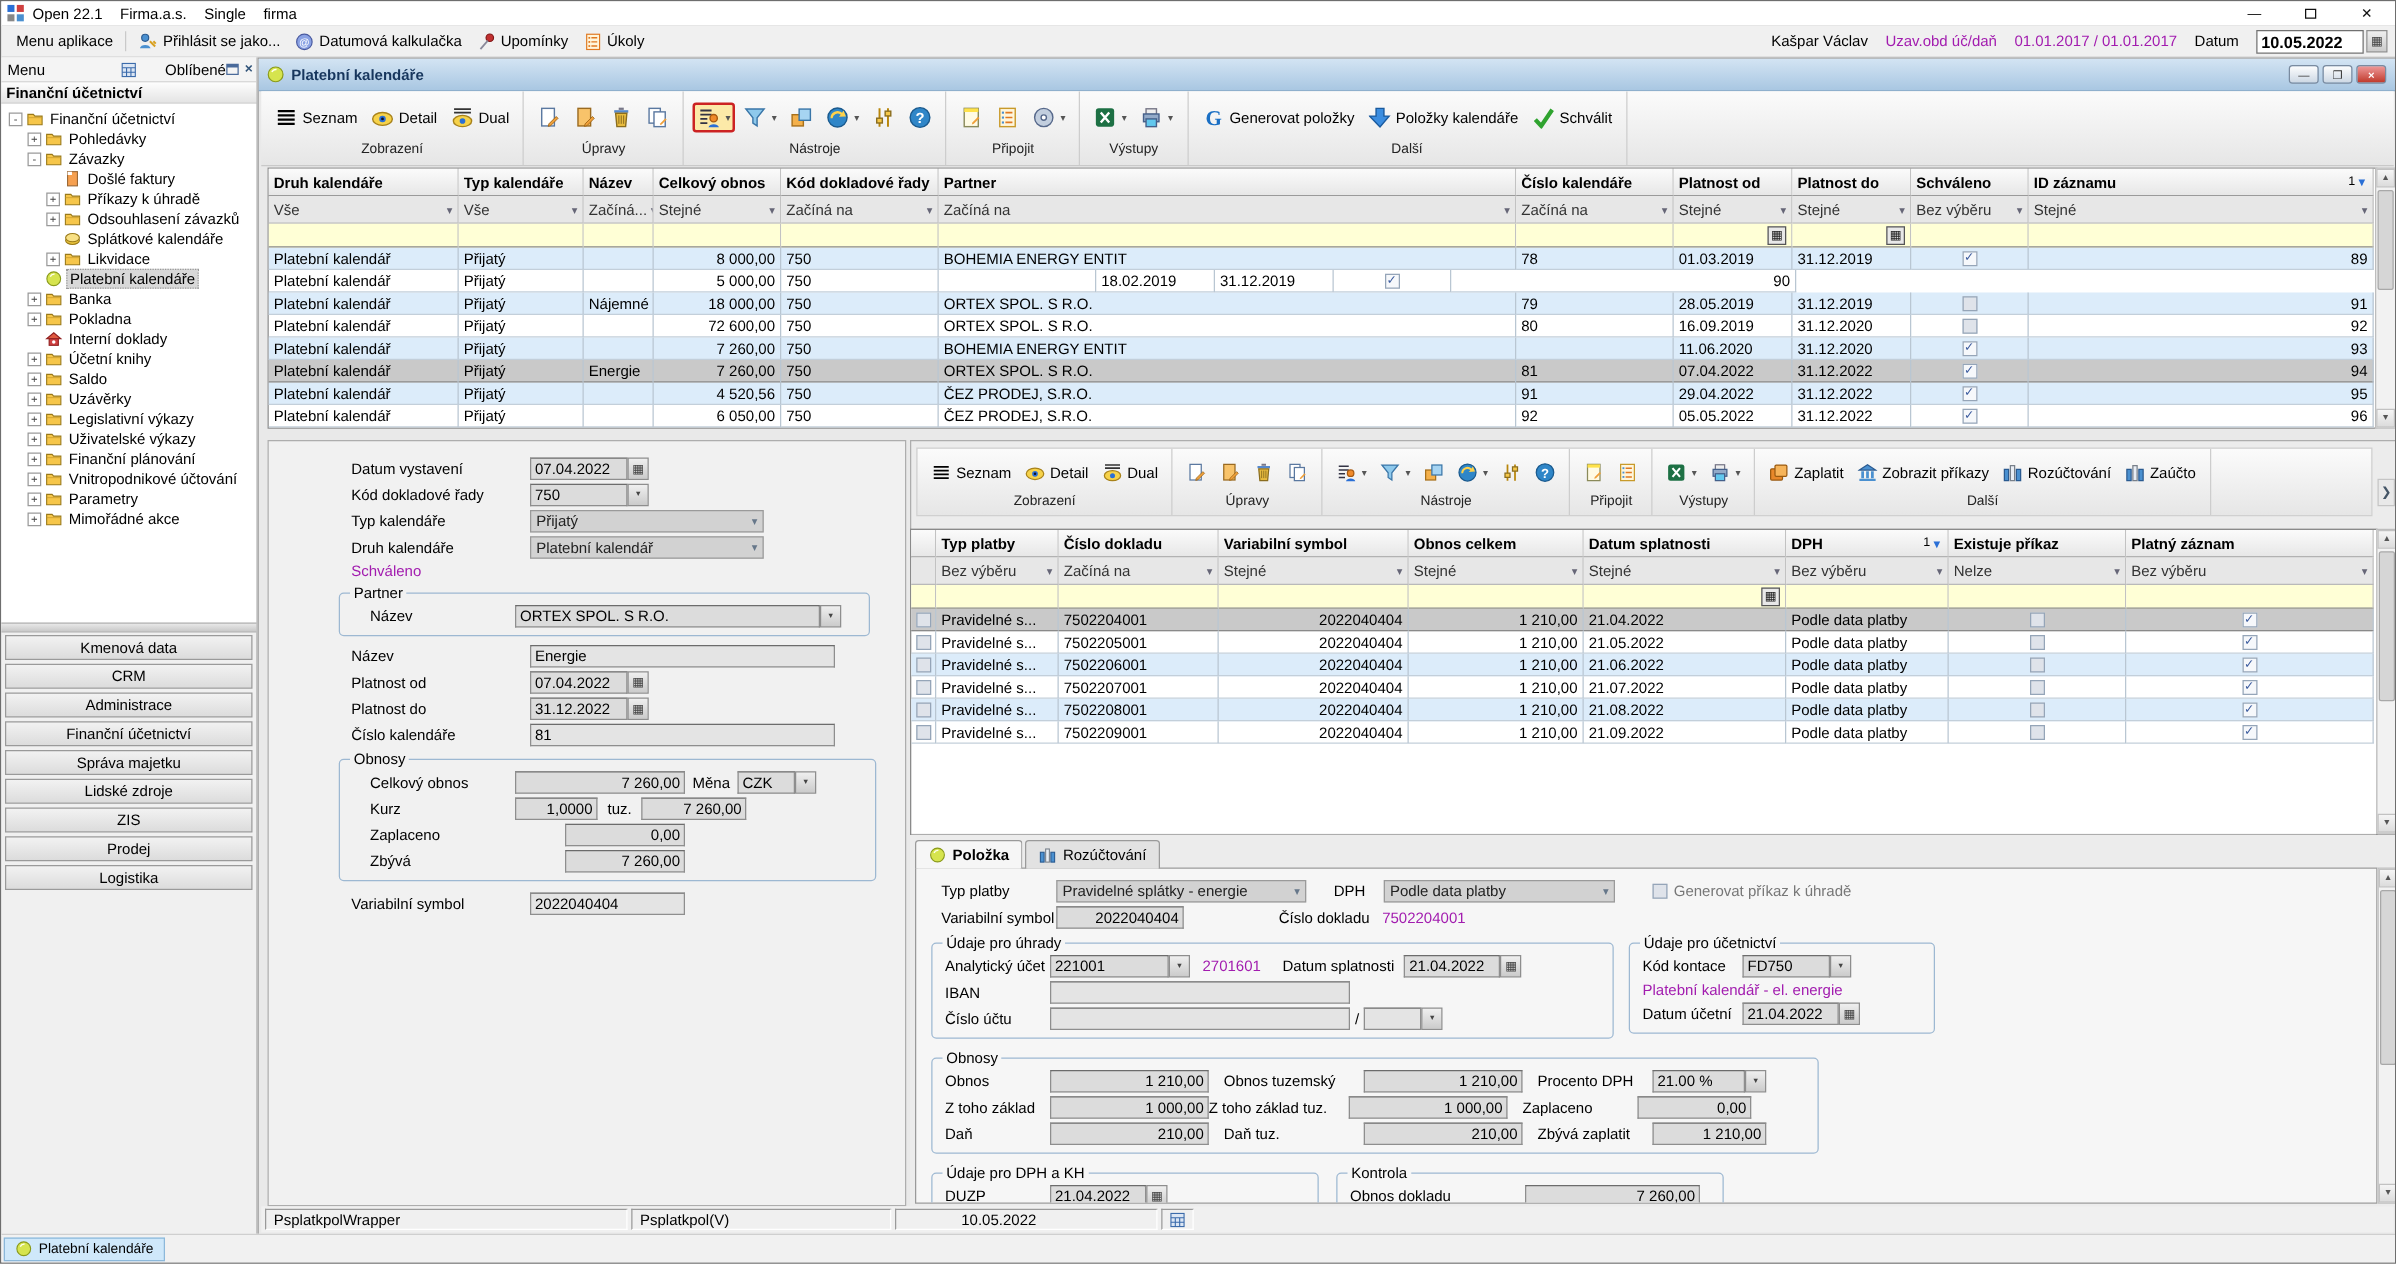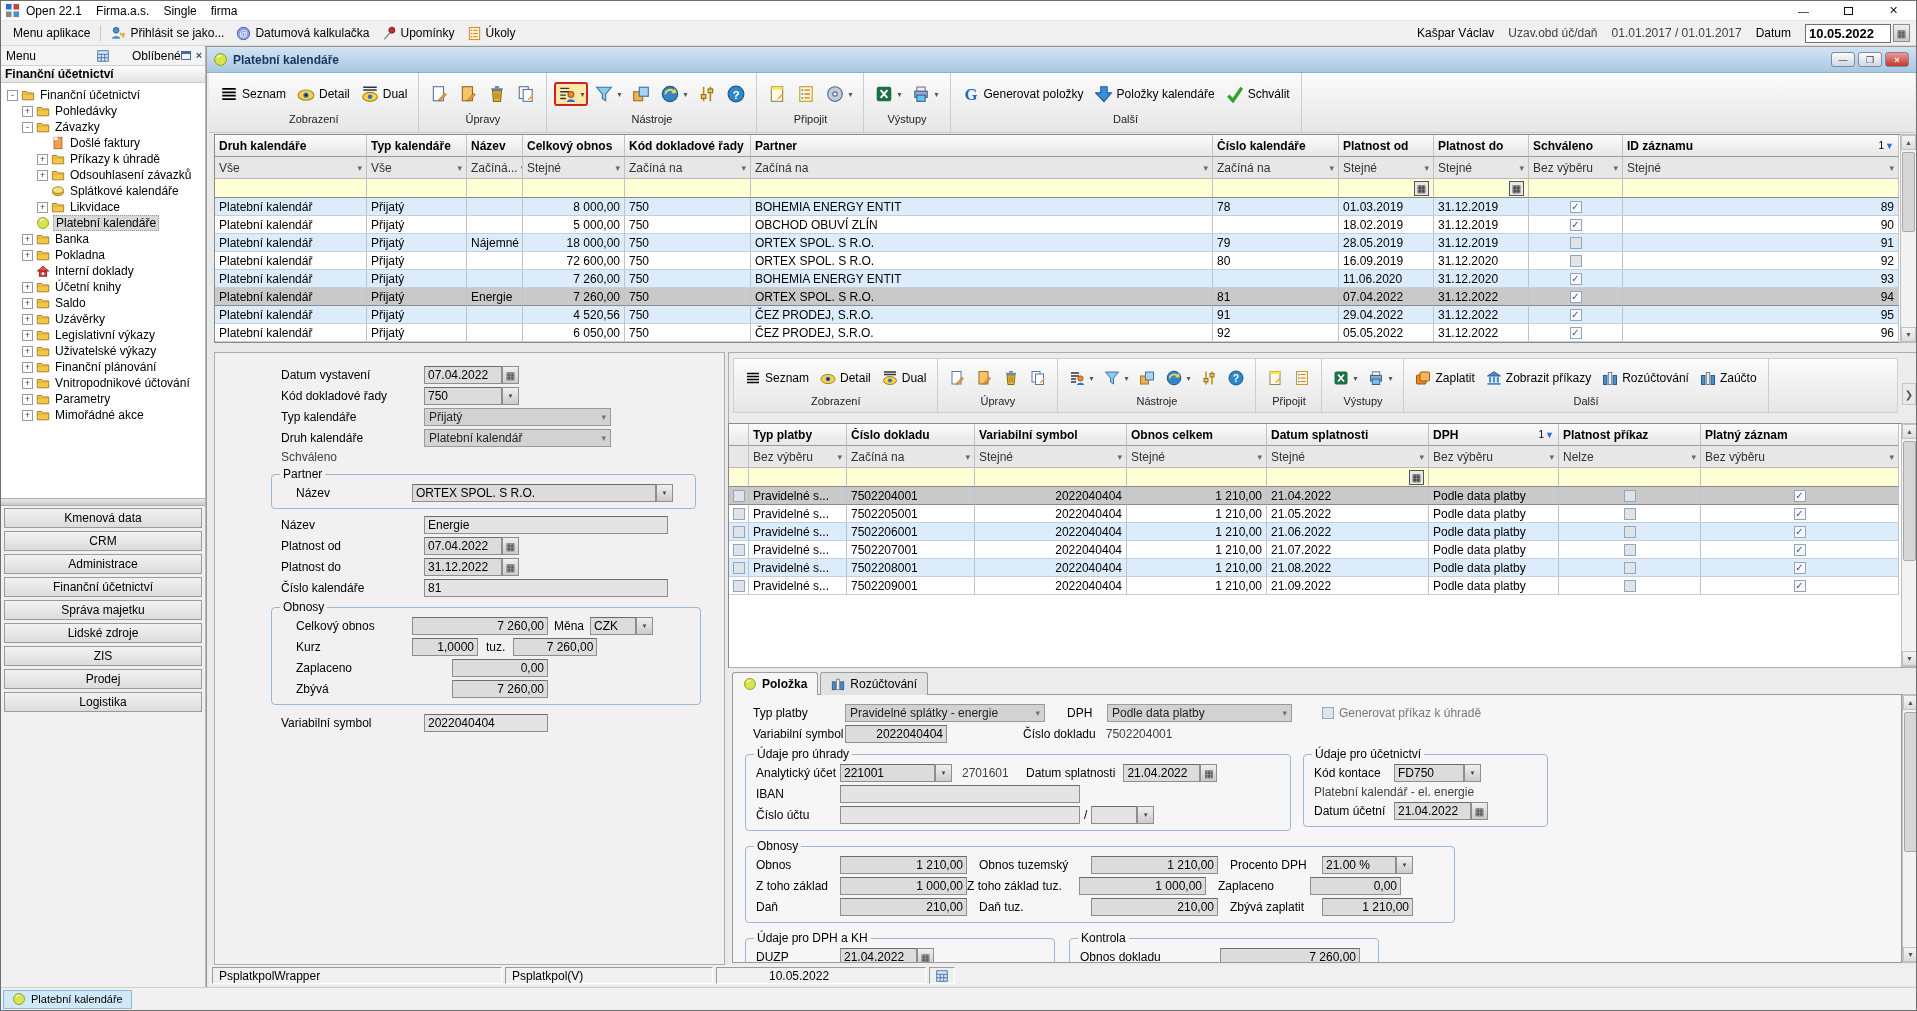--- a/index.html
+++ b/index.html
@@ -14,21 +14,21 @@
   .titlebar .t.first{margin-left:6px;}
   .wbtns{margin-left:auto;display:flex;height:100%;}
   .wbtn{width:45px;height:100%;display:flex;align-items:center;justify-content:center;font-size:11px;color:#111;}
   .wbtn .maxbox{width:9px;height:8px;border:1px solid #111;}
   
   .menubar{position:absolute;left:0;top:20px;width:100%;height:25px;background:#f0f0f0;
     border-bottom:1px solid #d9d9d9;display:flex;align-items:center;padding:0 6px;}
   .mitem{display:flex;align-items:center;gap:4px;padding:2px 6px;border-radius:2px;}
   .msep{width:1px;height:16px;background:#c9c9c9;margin:0 4px;}
   .menubar .right{margin-left:auto;display:flex;align-items:center;gap:14px;}
-  .purple{color:#404040;}
+  .purple{color:#a21caf;}
   .dateinput{width:86px;height:19px;border:1px solid #707070;background:#fff;
     font:bold 13px "Liberation Sans",sans-serif;padding:0 3px;}
   
   .icon{display:inline-block;width:18px;height:18px;flex:none;}
   .icon svg{display:block;width:100%;height:100%;}
   .icon.s15{width:15px;height:15px;} .icon.s14{width:14px;height:14px;}
   
   .sidebar{position:absolute;left:0;top:45px;width:205px;height:943px;background:#f0f0f0;border-right:1px solid #b5b5b5;}
   .sbtabs{height:20px;display:flex;align-items:center;padding:0 5px;border-bottom:1px solid #d0d0d0;background:#f4f4f4;}
   .sbtabs .fav{margin-left:22px;}
@@ -823,21 +823,20 @@
             <span class="cb on">✓</span>
           </div>
           <div class="gcell right" style="width:276px">89</div>
         </div>
         <div class="grow gdata">
           <div class="gcell" style="width:152px">Platební kalendář</div>
           <div class="gcell" style="width:100px">Přijatý</div>
           <div class="gcell" style="width:56px"></div>
           <div class="gcell right" style="width:102px">5 000,00</div>
           <div class="gcell" style="width:126px">750</div>
-          <div class="gcell" style="width:462px">OBCHOD OBUVÍ ZLÍN</div>
           <div class="gcell" style="width:126px"></div>
           <div class="gcell" style="width:95px">18.02.2019</div>
           <div class="gcell" style="width:95px">31.12.2019</div>
           <div class="gcell center" style="width:94px">
             <span class="cb on">✓</span>
           </div>
           <div class="gcell right" style="width:276px">90</div>
         </div>
         <div class="grow gdata blue">
           <div class="gcell" style="width:152px">Platební kalendář</div>
@@ -1268,21 +1267,21 @@
                 <span>Obnos celkem</span>
               </div>
               <div class="gcell" style="width:162px">
                 <span>Datum splatnosti</span>
               </div>
               <div class="gcell" style="width:130px">
                 <span>DPH</span>
                 <span class="sortb">1<span class="sarrow">▼</span></span>
               </div>
               <div class="gcell" style="width:142px">
-                <span>Platnost příkaz</span>
+                <span>Existuje příkaz</span>
               </div>
               <div class="gcell" style="width:198px">
                 <span>Platný záznam</span>
               </div>
             </div>
             <div class="grow gfilter">
               <div class="gcell" style="width:20px">
                 <span></span>
               </div>
               <div class="gcell" style="width:98px">

